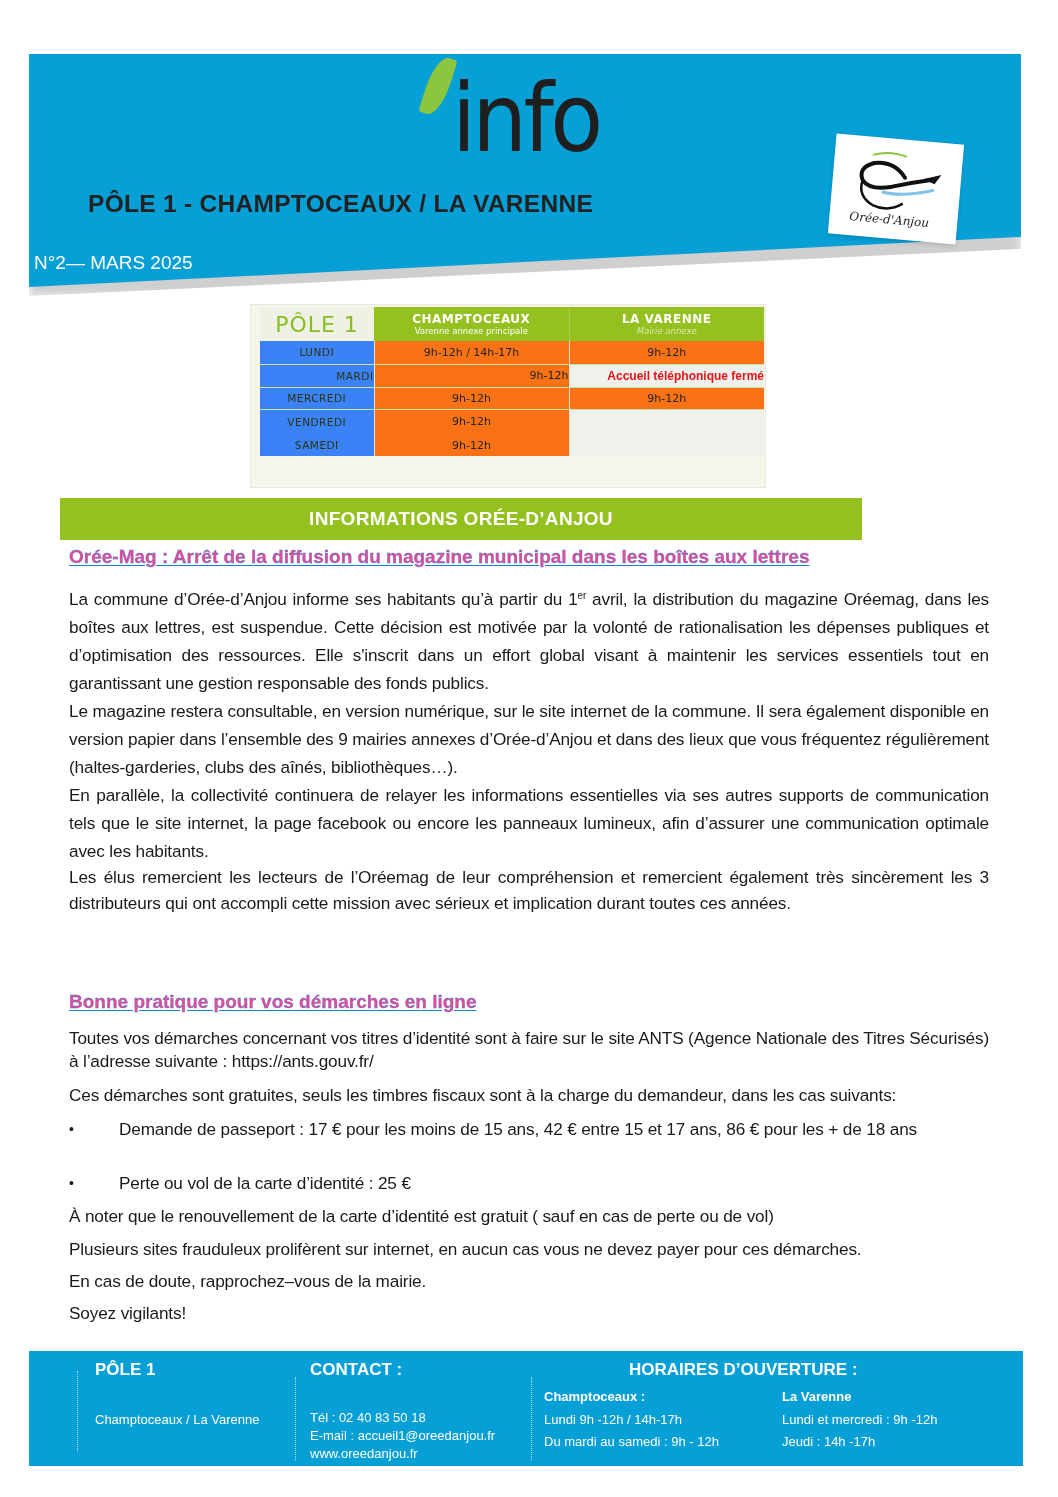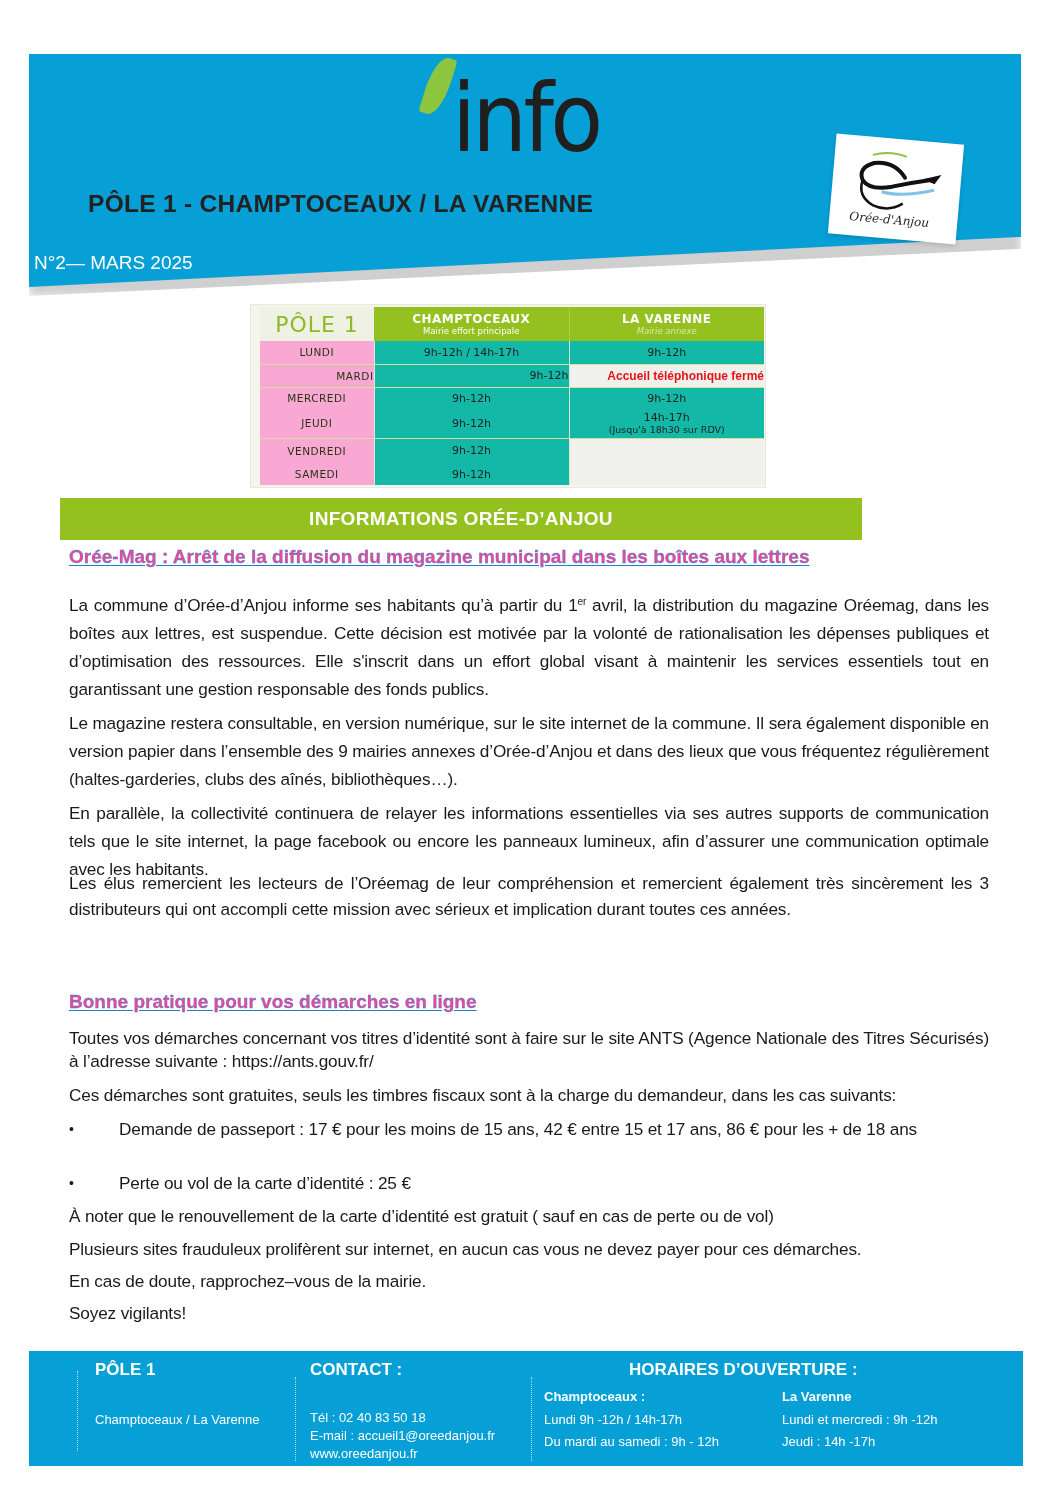--- a/index.html
+++ b/index.html
@@ -63,22 +63,22 @@
   .sched table { position: absolute; left: 9px; top: 2px; width: 504px; border-collapse: collapse; table-layout: fixed; }
   .sched td { text-align: center; vertical-align: middle; font-family: "DejaVu Sans", sans-serif; }
   .col-day { width: 114px; }
   .col-ch { width: 195px; }
   .col-lv { width: 195px; }
   .pole-cell { background: #eef1e3; color: #8cbb24; font-size: 22px; height: 34px; letter-spacing: 1px; }
   .hdr-cell { background: #94c11f; color: #ffffff; height: 34px; }
   .hdr-cell .h1 { font-weight: bold; font-size: 12px; letter-spacing: 0.5px; display: block; line-height: 13px; }
   .hdr-cell .h2 { font-size: 8.5px; display: block; line-height: 10px; }
   .hdr-cell .h2.faint { color: #d6e8a8; font-style: italic; }
-  .day-cell { background: #f9a8d4; color: #2a3510; font-size: 10.5px; letter-spacing: 0.5px; }
-  .val-cell { background: #14b8a6; color: #222; font-size: 11px; border-left: 1px solid #dfe6cf; }
+  .day-cell { background: #3b82f6; color: #2a3510; font-size: 10.5px; letter-spacing: 0.5px; }
+  .val-cell { background: #f97316; color: #222; font-size: 11px; border-left: 1px solid #dfe6cf; }
   .val-cell.grey { background: #f0f1ec; }
   .val-cell.red { color: #e3151a; font-family: "Liberation Sans", sans-serif; font-weight: bold; font-size: 12px; }
   .val-cell .small { display: block; font-size: 9.5px; line-height: 11px; }
   tr.sep td { border-top: 1px solid #cfe19a; }
   tr.r-lundi td { height: 23px; }
   tr.r-mardi td { height: 23px; text-align: right; }
   tr.r-mercredi td { height: 22px; margin-top: 9px; }
   tr.r-jeudi td { height: 29px; }
   tr.r-vendredi td { height: 25px; }
   tr.r-samedi td { height: 22px; }
@@ -96,21 +96,21 @@
     position: absolute; left: 69px;
     font-family: "Liberation Sans", sans-serif; font-weight: bold; font-size: 19px;
     color: #ec4899; text-decoration: underline; text-underline-offset: 2px;
     -webkit-text-stroke: 0.3px #1d7fd1;
   }
   .body-text {
     position: absolute; left: 69px; width: 920px;
     font-family: "Liberation Sans", sans-serif; font-size: 17.2px; line-height: 28px;
     color: #1a1a1a; text-align: justify; letter-spacing: -0.15px;
   }
-  .body-text p { text-align: justify; margin-top: 6px; }
+  .body-text p { text-align: justify; }
   .body-text sup { font-size: 10px; vertical-align: top; position: relative; top: -3px; }
 
   .para2 { position: absolute; left: 69px; width: 920px; font-family: "Liberation Sans", sans-serif; font-size: 17.2px; color: #1a1a1a; letter-spacing: -0.15px; }
   .para2 p { line-height: 23px; text-align: justify; }
   .bullet-row { position: absolute; left: 69px; width: 920px; font-family: "Liberation Sans", sans-serif; font-size: 17.2px; color: #1a1a1a; letter-spacing: -0.15px; }
   .bullet-dot { position: absolute; left: 0; top: 0; font-size: 14px; line-height: 23px; }
   .bullet-text { position: absolute; left: 50px; width: 868px; line-height: 23px; text-align: justify; }
   .plain-line { position: absolute; left: 69px; font-family: "Liberation Sans", sans-serif; font-size: 17.2px; color: #1a1a1a; letter-spacing: -0.15px; line-height: 23px; white-space: nowrap; }
 
   
@@ -151,49 +151,41 @@
     <colgroup>
         <col class="col-day">
         <col class="col-ch">
         <col class="col-lv">
       </colgroup>
     <tbody>
         <tr>
       <td class="pole-cell">PÔLE 1</td>
       <td class="hdr-cell">
         <span class="h1">CHAMPTOCEAUX</span>
-        <span class="h2">Mairie effort principale</span>
+        <span class="h2">Varenne annexe principale</span>
       </td>
       <td class="hdr-cell" style="border-left:1px solid #a9cf45;">
         <span class="h1">LA VARENNE</span>
         <span class="h2 faint">Mairie annexe</span>
       </td>
     </tr>
     <tr class="r-lundi">
       <td class="day-cell">LUNDI</td>
       <td class="val-cell">9h-12h / 14h-17h</td>
       <td class="val-cell">9h-12h</td>
     </tr>
     <tr class="r-mardi sep">
       <td class="day-cell">MARDI</td>
       <td class="val-cell">9h-12h</td>
       <td class="val-cell grey red">Accueil téléphonique fermé</td>
     </tr>
     <tr class="r-mercredi sep">
       <td class="day-cell">MERCREDI</td>
       <td class="val-cell">9h-12h</td>
       <td class="val-cell">9h-12h</td>
-    </tr>
-    <tr class="r-jeudi">
-      <td class="day-cell">JEUDI</td>
-      <td class="val-cell">9h-12h</td>
-      <td class="val-cell">
-        <span style="display:block;line-height:12px;">14h-17h</span>
-        <span class="small">(Jusqu'à 18h30 sur RDV)</span>
-      </td>
     </tr>
     <tr class="r-vendredi sep">
       <td class="day-cell">VENDREDI</td>
       <td class="val-cell">9h-12h</td>
       <td class="val-cell grey"></td>
     </tr>
     <tr class="r-samedi">
       <td class="day-cell">SAMEDI</td>
       <td class="val-cell">9h-12h</td>
       <td class="val-cell grey"></td>

